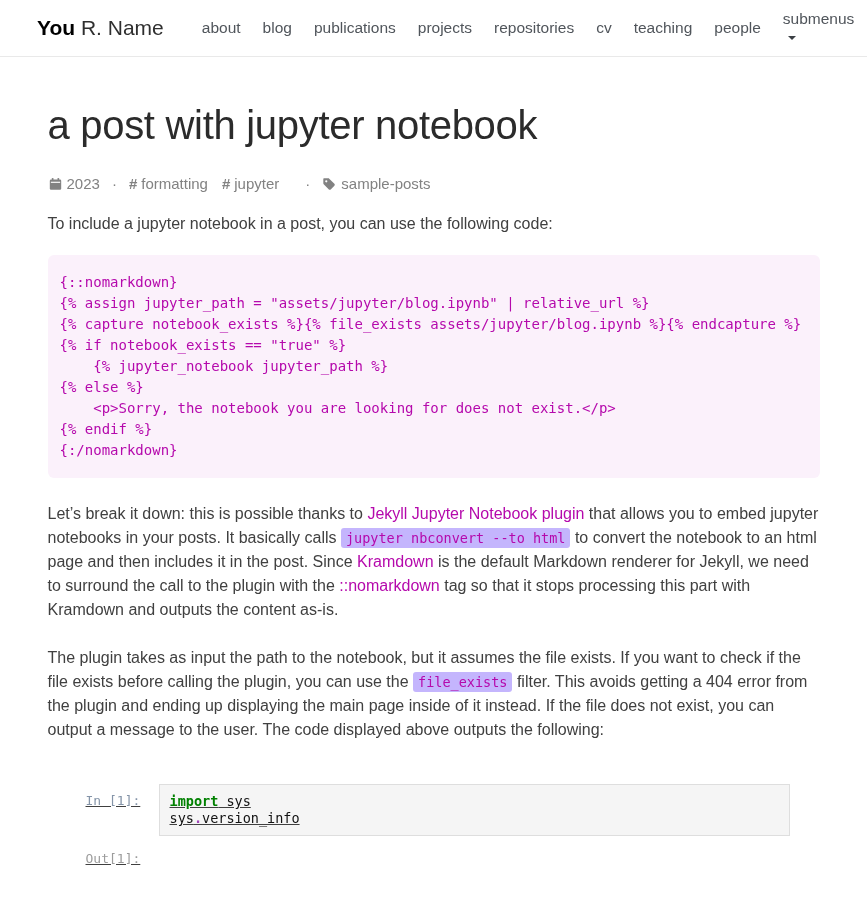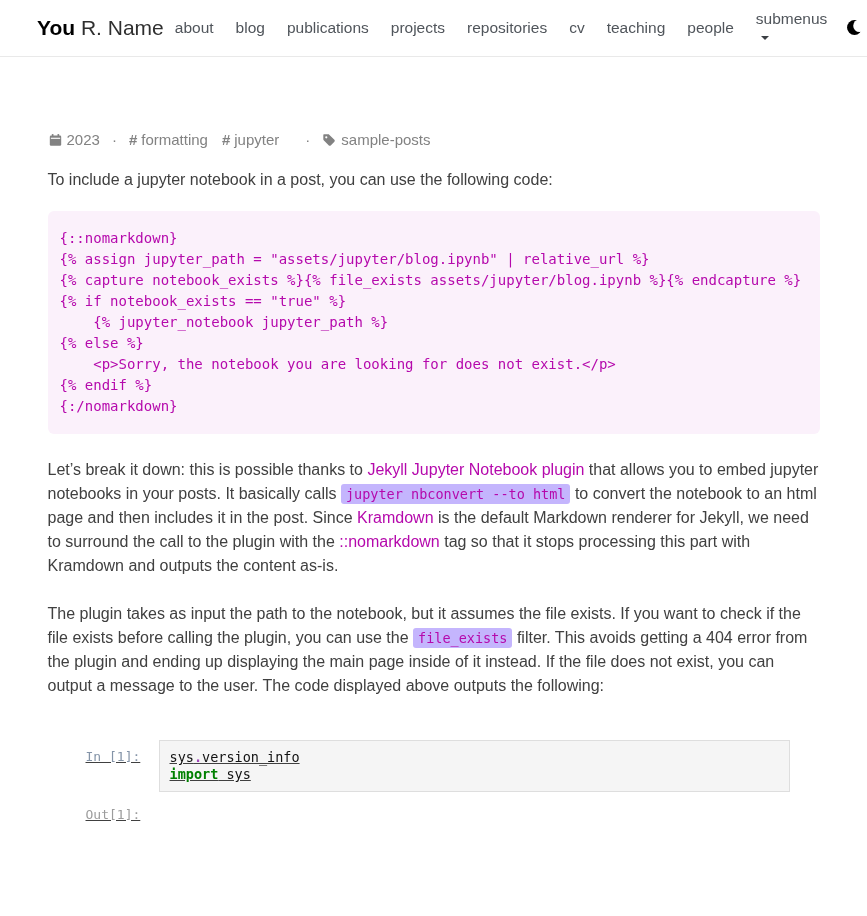--- a/index.html
+++ b/index.html
@@ -2,21 +2,21 @@
 <html><head>
 <meta charset="utf-8">
 <style>
   * { box-sizing: border-box; }
   html,body { margin:0; padding:0; background:#ffffff; color:#404040;
     font-family:"Liberation Sans","DejaVu Sans",sans-serif; }
 
   
   header.navbar {
     height:57px; display:flex; align-items:center; justify-content:space-between;
-    padding:0 22px 0 37px; background:#fff; border-bottom:1px solid #e9e9e9;
+    padding:0 22px 0 37px; background:#fff; border-bottom:1px solid #e9e9e9;gap:27px;
   }
   .brand { font-size:21px; color:#2f2f2f; text-decoration:none; white-space:nowrap; }
   .brand .brand-bold { font-weight:700; color:#000; }
   nav ul { list-style:none; display:flex; align-items:center; margin:0; padding:0; }
   nav li a {
     display:block; padding:0 11px; font-size:15.5px; color:#50555b; text-decoration:none;
   }
   .caret-down {
     display:inline-block; width:0; height:0; margin-left:5px; vertical-align:2px;
     border-top:4px solid #3b3f44; border-left:4px solid transparent; border-right:4px solid transparent;
@@ -101,20 +101,21 @@
         </li>
       <li><button class="mode-toggle"><span><svg width="17" height="17" viewBox="0 0 16 16">
             <circle cx="8" cy="8" r="7" fill="#000"></circle>
             <circle cx="12.7" cy="6.3" r="5.9" fill="#fff"></circle>
           </svg></span></button></li>
     </ul>
   </nav>
 </header>
 
 <main>
+  <h1 class="post-title">a post with jupyter notebook</h1>
 
   <div class="post-meta">
     <span class="icon">
         <svg width="13" height="14" viewBox="0 0 16 16">
         <rect x="1" y="2.5" width="14" height="12.5" rx="1.5" fill="#828282"></rect>
         <rect x="3.5" y="0.5" width="2" height="3.5" rx="0.8" fill="#828282"></rect>
         <rect x="10.5" y="0.5" width="2" height="3.5" rx="0.8" fill="#828282"></rect>
         <rect x="2.3" y="5.2" width="11.4" height="1.4" fill="#ffffff"></rect>
       </svg>
       </span>
@@ -143,22 +144,22 @@
   <pre class="code-block"><div>{::nomarkdown}</div><div>{% assign jupyter_path = "assets/jupyter/blog.ipynb" | relative_url %}</div><div>{% capture notebook_exists %}{% file_exists assets/jupyter/blog.ipynb %}{% endcapture %}</div><div>{% if notebook_exists == "true" %}</div><div>    {% jupyter_notebook jupyter_path %}</div><div>{% else %}</div><div>    &lt;p&gt;Sorry, the notebook you are looking for does not exist.&lt;/p&gt;</div><div>{% endif %}</div><div>{:/nomarkdown}</div></pre>
 
   <p class="body-text"><span>Let’s break it down: this is possible thanks to </span><a href="#" class="post-link">Jekyll Jupyter Notebook plugin</a><span> that allows you to embed jupyter notebooks in your posts. It basically calls </span><code class="inline-code">jupyter nbconvert --to html</code><span> to convert the notebook to an html page and then includes it in the post. Since </span><a href="#" class="post-link">Kramdown</a><span> is the default Markdown renderer for Jekyll, we need to surround the call to the plugin with the </span><a href="#" class="post-link">::nomarkdown</a><span> tag so that it stops processing this part with Kramdown and outputs the content as-is.</span></p>
 
   <p class="body-text"><span>The plugin takes as input the path to the notebook, but it assumes the file exists. If you want to check if the file exists before calling the plugin, you can use the </span><code class="inline-code">file_exists</code><span> filter. This avoids getting a 404 error from the plugin and ending up displaying the main page inside of it instead. If the file does not exist, you can output a message to the user. The code displayed above outputs the following:</span></p>
 
   <div class="notebook">
     <div class="nb-row">
       <div class="nb-prompt in">In [1]:</div>
       <div class="nb-input">
+          <div><span class="tok-kw">import</span><span> sys</span></div>
           <div><span>sys</span><span class="tok-op">.</span><span>version_info</span></div>
-          <div><span class="tok-kw">import</span><span> sys</span></div>
         </div>
     </div>
     <div class="nb-row nb-out-row">
       <div class="nb-prompt out">Out[1]:</div>
     </div>
   </div>
 
 </main>
 
 </body></html>

